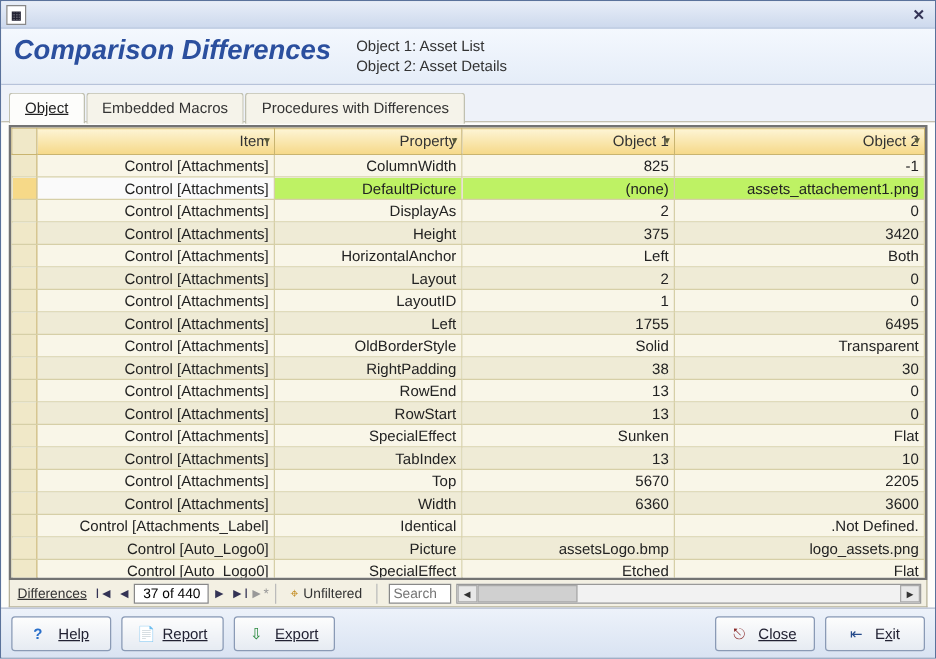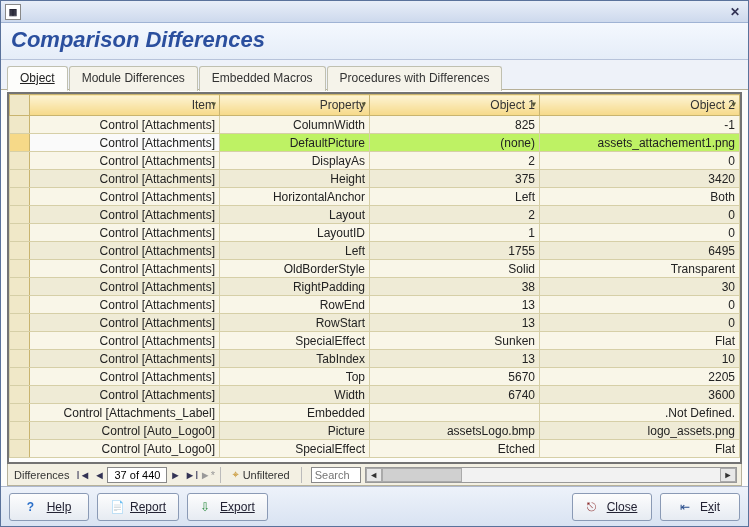--- a/index.html
+++ b/index.html
@@ -20,21 +20,21 @@
   table { width:100%; border-collapse:collapse; font-size:12px; table-layout:fixed;}
   th { background:linear-gradient(#fdf4d4,#f6d988); border:1px solid #c9b46f; height:21px; font-weight:normal; color:#333; position:relative; padding:0 4px;}
   th .dd { position:absolute; right:3px; top:4px; font-size:9px; color:#5a5a3a;}
   td { border:1px solid #d6cfa7; height:18px; padding:0 4px; color:#222; background:#f9f6e8; overflow:hidden; white-space:nowrap;}
   tr.alt td { background:#efebd6; }
   tr.sel td { background:#bef264; }
   tr.sel td.item { background:#fafafa; }
   .rowhead { width:20px; background:#f0e8c8 !important; border-right:1px solid #c9b46f;}
   tr.sel .rowhead { background:#f6d988 !important;}
   .navbar { height:22px; border:1px solid #b7b29b; border-top:none; background:#f3f0e3; display:flex; align-items:center; font-size:11px; color:#333;}
-  .navbar .lbl { padding:0 6px;}
+  .navbar .lbl { padding:0 6px;text-decoration:underline;}
   .navbtn { width:16px; height:16px; display:flex; align-items:center; justify-content:center; cursor:pointer; color:#335;}
   .navbar input.pos { width:60px; height:16px; font-size:11px; border:1px solid #888; text-align:center; background:#fff;}
   .navbar .sep { width:1px; height:16px; background:#bbb; margin:0 5px;}
   .navbar .filterchip { display:flex; align-items:center; gap:4px; padding:0 6px;}
   .navbar .funnel { color:#c28a1d; font-size:11px;}
   .navbar input.search { width:50px; height:16px; font-size:11px; border:1px solid #888; background:#fff; margin-left:4px; padding:0 3px;}
   .hscroll { flex:1; height:16px; border:1px solid #999; margin:0 4px; background:#f2f2f2; position:relative;}
   .hscroll .hbtn { position:absolute; top:0; width:16px; height:14px; background:#e8e8e8; border:1px solid #aaa; display:flex;align-items:center;justify-content:center; font-size:9px;}
   .hscroll .hbtn.l{left:0}.hscroll .hbtn.r{right:0}
   .hscroll .thumb{position:absolute; top:0; left:16px; width:80px; height:14px; background:#d0d0d0; border:1px solid #aaa;}
@@ -55,25 +55,28 @@
 <div class="window">
 
   <div class="titlebar">
     <div class="ticon">▦</div>
     <div class="spacer"></div>
     <div class="closex">✕</div>
   </div>
 
   <div class="headerzone">
     <h1>Comparison Differences</h1>
+    <div class="objmeta">
+      <div><span>Object 1:</span> <span>Asset List</span></div>
+      <div><span>Object 2:</span> <span>Asset Details</span></div>
+    </div>
   </div>
 
   <div class="tabs">
     <div class="tab active">Object</div>
-    <div class="tab">Module Differences</div>
     <div class="tab">Embedded Macros</div>
     <div class="tab">Procedures with Differences</div>
   </div>
 
   <div class="gridwrap">
     <div class="grid">
       <table>
         <colgroup>
           <col style="width:20px">
             <col style="width:190px">
@@ -193,27 +196,27 @@
               <td class="rowhead"></td>
               <td class="item">Control [Attachments]</td>
               <td>Top</td>
               <td>5670</td>
               <td>2205</td>
             </tr>
             <tr class="alt">
               <td class="rowhead"></td>
               <td class="item">Control [Attachments]</td>
               <td>Width</td>
-              <td>6740</td>
+              <td>6360</td>
               <td>3600</td>
             </tr>
             <tr>
               <td class="rowhead"></td>
               <td class="item">Control [Attachments_Label]</td>
-              <td>Embedded</td>
+              <td>Identical</td>
               <td></td>
               <td>.Not Defined.</td>
             </tr>
             <tr class="alt">
               <td class="rowhead"></td>
               <td class="item">Control [Auto_Logo0]</td>
               <td>Picture</td>
               <td>assetsLogo.bmp</td>
               <td>logo_assets.png</td>
             </tr>

